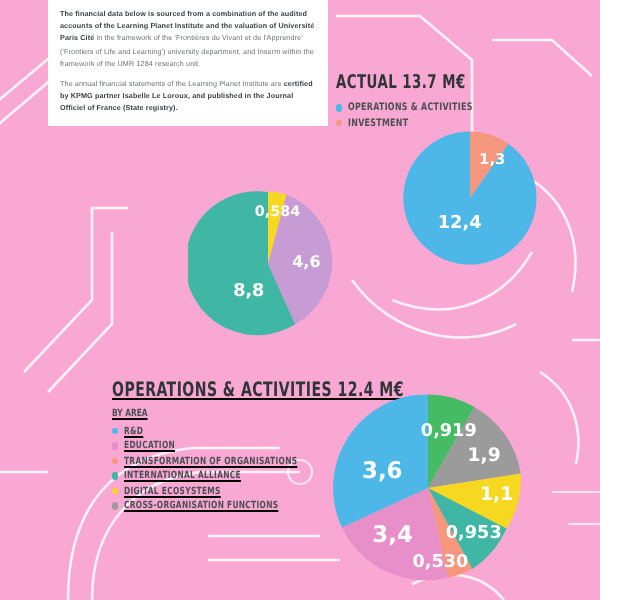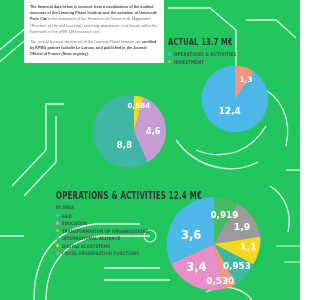--- a/index.html
+++ b/index.html
@@ -5,21 +5,21 @@
   html, body {
     margin: 0;
     padding: 0;
     background: #ffffff;
   }
   #page {
     position: relative;
     width: 300px;
     height: 300px;
     overflow: hidden;
-    background: #22c55e;
+    background: #f9a8d4;
     font-family: "Liberation Sans", sans-serif;
   }
   #bg-art {
     position: absolute;
     left: 0; top: 0;
     width: 300px; height: 300px;
     pointer-events: none;
   }
 
   
@@ -94,21 +94,21 @@
   #resources-block .legend-text { font-size: 5px; letter-spacing: 0.2px; }
   #resources-pie {
     position: absolute;
     left: 94px;
     top: 92px;
     width: 80px;
     height: 80px;
   }
 
   
-  #ops-block { position: absolute; left: 56px; top: 190px; }
+  #ops-block { position: absolute; left: 56px; top: 190px; text-decoration: underline; }
   #ops-block .sec-title { font-size: 10px; letter-spacing: 0.3px; }
   #ops-block .legend-list { margin-top: 3px; }
   #ops-block .legend-text { font-size: 4.9px; letter-spacing: 0.2px; }
   .byarea-label {
     font-family: "DejaVu Sans", sans-serif;
     font-weight: bold;
     font-size: 4.9px;
     color: #4a4f52;
     transform: scaleX(0.76);
     transform-origin: left center;

